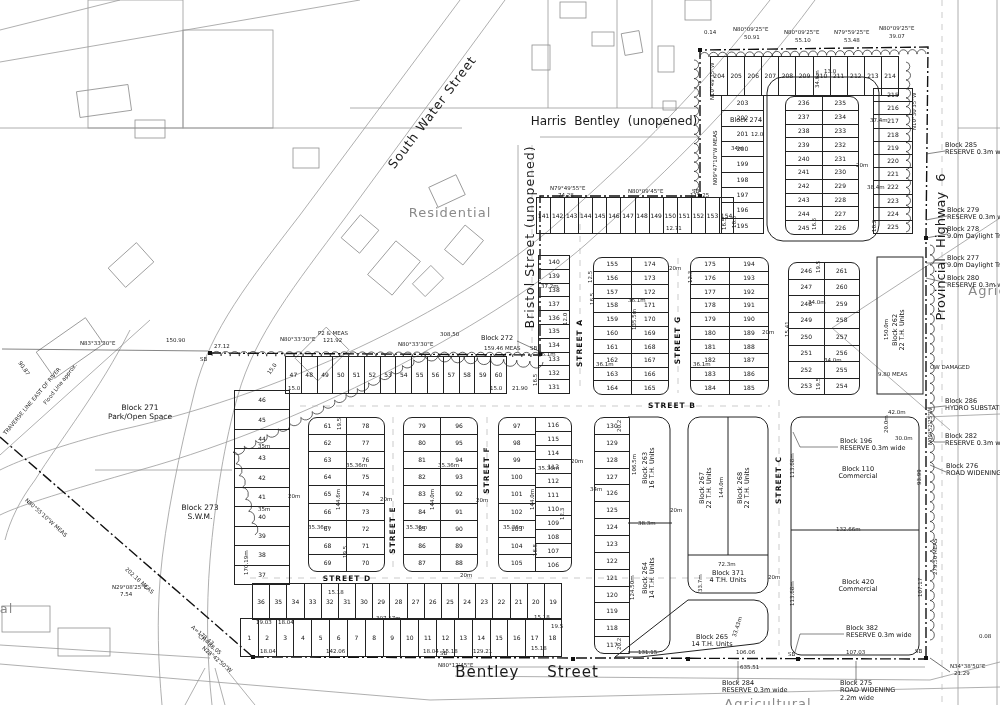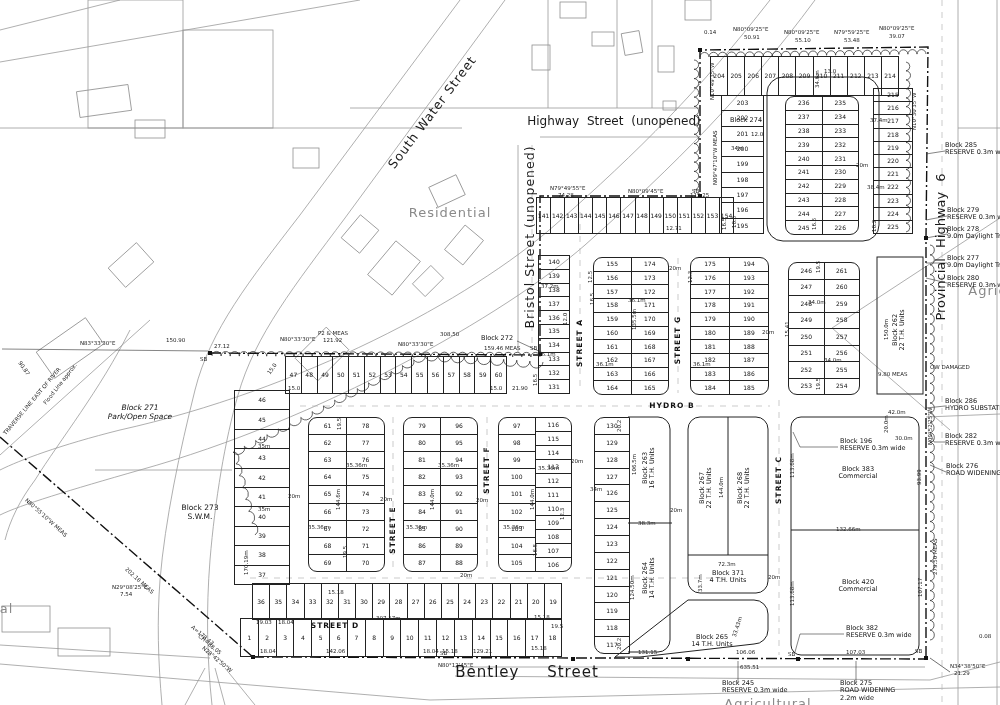--- a/index.html
+++ b/index.html
@@ -649,38 +649,38 @@
         <div class="lot-cell">259</div>
         <div class="lot-cell">258</div>
         <div class="lot-cell">257</div>
         <div class="lot-cell">256</div>
         <div class="lot-cell">255</div>
         <div class="lot-cell">254</div>
       </div>
     </div>
 
   <div class="lbl st-big" style="left:432px;top:112px;transform:translate(-50%,-50%) rotate(-53deg);">South Water Street</div>
-  <div class="lbl st-harris" style="left:614px;top:121px;">Highway Street (unopened)</div>
+  <div class="lbl st-harris" style="left:614px;top:121px;">Harris Bentley (unopened)</div>
   <div class="lbl st-big" style="left:529px;top:237px;transform:translate(-50%,-50%) rotate(-90deg);">Bristol Street (unopened)</div>
   <div class="lbl st-bentley" style="left:527px;top:672px;">Bentley Street</div>
   <div class="lbl st-hwy" style="left:940px;top:247px;transform:translate(-50%,-50%) rotate(-90deg);">Provincial Highway 6</div>
   <div class="lbl st-small" style="left:579px;top:343px;transform:translate(-50%,-50%) rotate(-90deg);">STREET A</div>
-  <div class="lbl st-small" style="left:672px;top:405px;">HYDRO B</div>
+  <div class="lbl st-small" style="left:672px;top:405px;">STREET B</div>
   <div class="lbl st-small" style="left:778px;top:480px;transform:translate(-50%,-50%) rotate(-90deg);">STREET C</div>
-  <div class="lbl st-small" style="left:335px;top:578px;margin-top:47px;">STREET D</div>
+  <div class="lbl st-small" style="left:347px;top:578px;">STREET D</div>
   <div class="lbl st-small" style="left:392px;top:530px;transform:translate(-50%,-50%) rotate(-90deg);">STREET E</div>
   <div class="lbl st-small" style="left:486px;top:470px;transform:translate(-50%,-50%) rotate(-90deg);">STREET F</div>
   <div class="lbl st-small" style="left:677px;top:340px;transform:translate(-50%,-50%) rotate(-90deg);">STREET G</div>
 
   <div class="lbl area" style="left:450px;top:212px;">Residential</div>
   <div class="lbl area" style="left:-28px;top:608px;">Residential</div>
   <div class="lbl area" style="left:768px;top:703px;">Agricultural</div>
   <div class="lbl area" style="left:1012px;top:290px;">Agricultural</div>
 
-  <div class="blk" style="left:140px;top:413px;font-size:7.5px;font-style:italic;">
+  <div class="blk" style="left:140px;top:413px;font-size:7.5px;">
       <span>Block 271</span>
       <span>Park/Open Space</span>
     </div>
   <div class="blk" style="left:200px;top:513px;font-size:7.5px;">
       <span>Block 273</span>
       <span>S.W.M.</span>
     </div>
   <div class="blk" style="left:497px;top:339px;">
       <span>Block 272</span>
     </div>
@@ -709,21 +709,21 @@
     </div>
   <div class="blk" style="left:728px;top:577px;">
       <span>Block 371</span>
       <span>4 T.H. Units</span>
     </div>
   <div class="blk" style="left:712px;top:641px;">
       <span>Block 265</span>
       <span>14 T.H. Units</span>
     </div>
   <div class="blk" style="left:858px;top:473px;">
-      <span>Block 383</span>
+      <span>Block 110</span>
       <span>Commercial</span>
     </div>
   <div class="blk" style="left:858px;top:586px;">
       <span>Block 420</span>
       <span>Commercial</span>
     </div>
   <div class="blk-l" style="left:840px;top:438px;">
       <span>Block 196</span>
       <span>RESERVE 0.3m wide</span>
     </div>
@@ -757,21 +757,21 @@
     </div>
   <div class="blk-l" style="left:946px;top:463px;">
       <span>Block 276</span>
       <span>ROAD WIDENING 4</span>
     </div>
   <div class="blk-l" style="left:846px;top:625px;">
       <span>Block 382</span>
       <span>RESERVE 0.3m wide</span>
     </div>
   <div class="blk-l" style="left:722px;top:680px;">
-      <span>Block 245</span>
+      <span>Block 284</span>
       <span>RESERVE 0.3m wide</span>
     </div>
   <div class="blk-l" style="left:840px;top:680px;">
       <span>Block 275</span>
       <span>ROAD WIDENING</span>
       <span>2.2m wide</span>
     </div>
 
   <div id="ann-layer">
       <span class="ann" style="left: 704px; top: 29px;">0.14</span>

